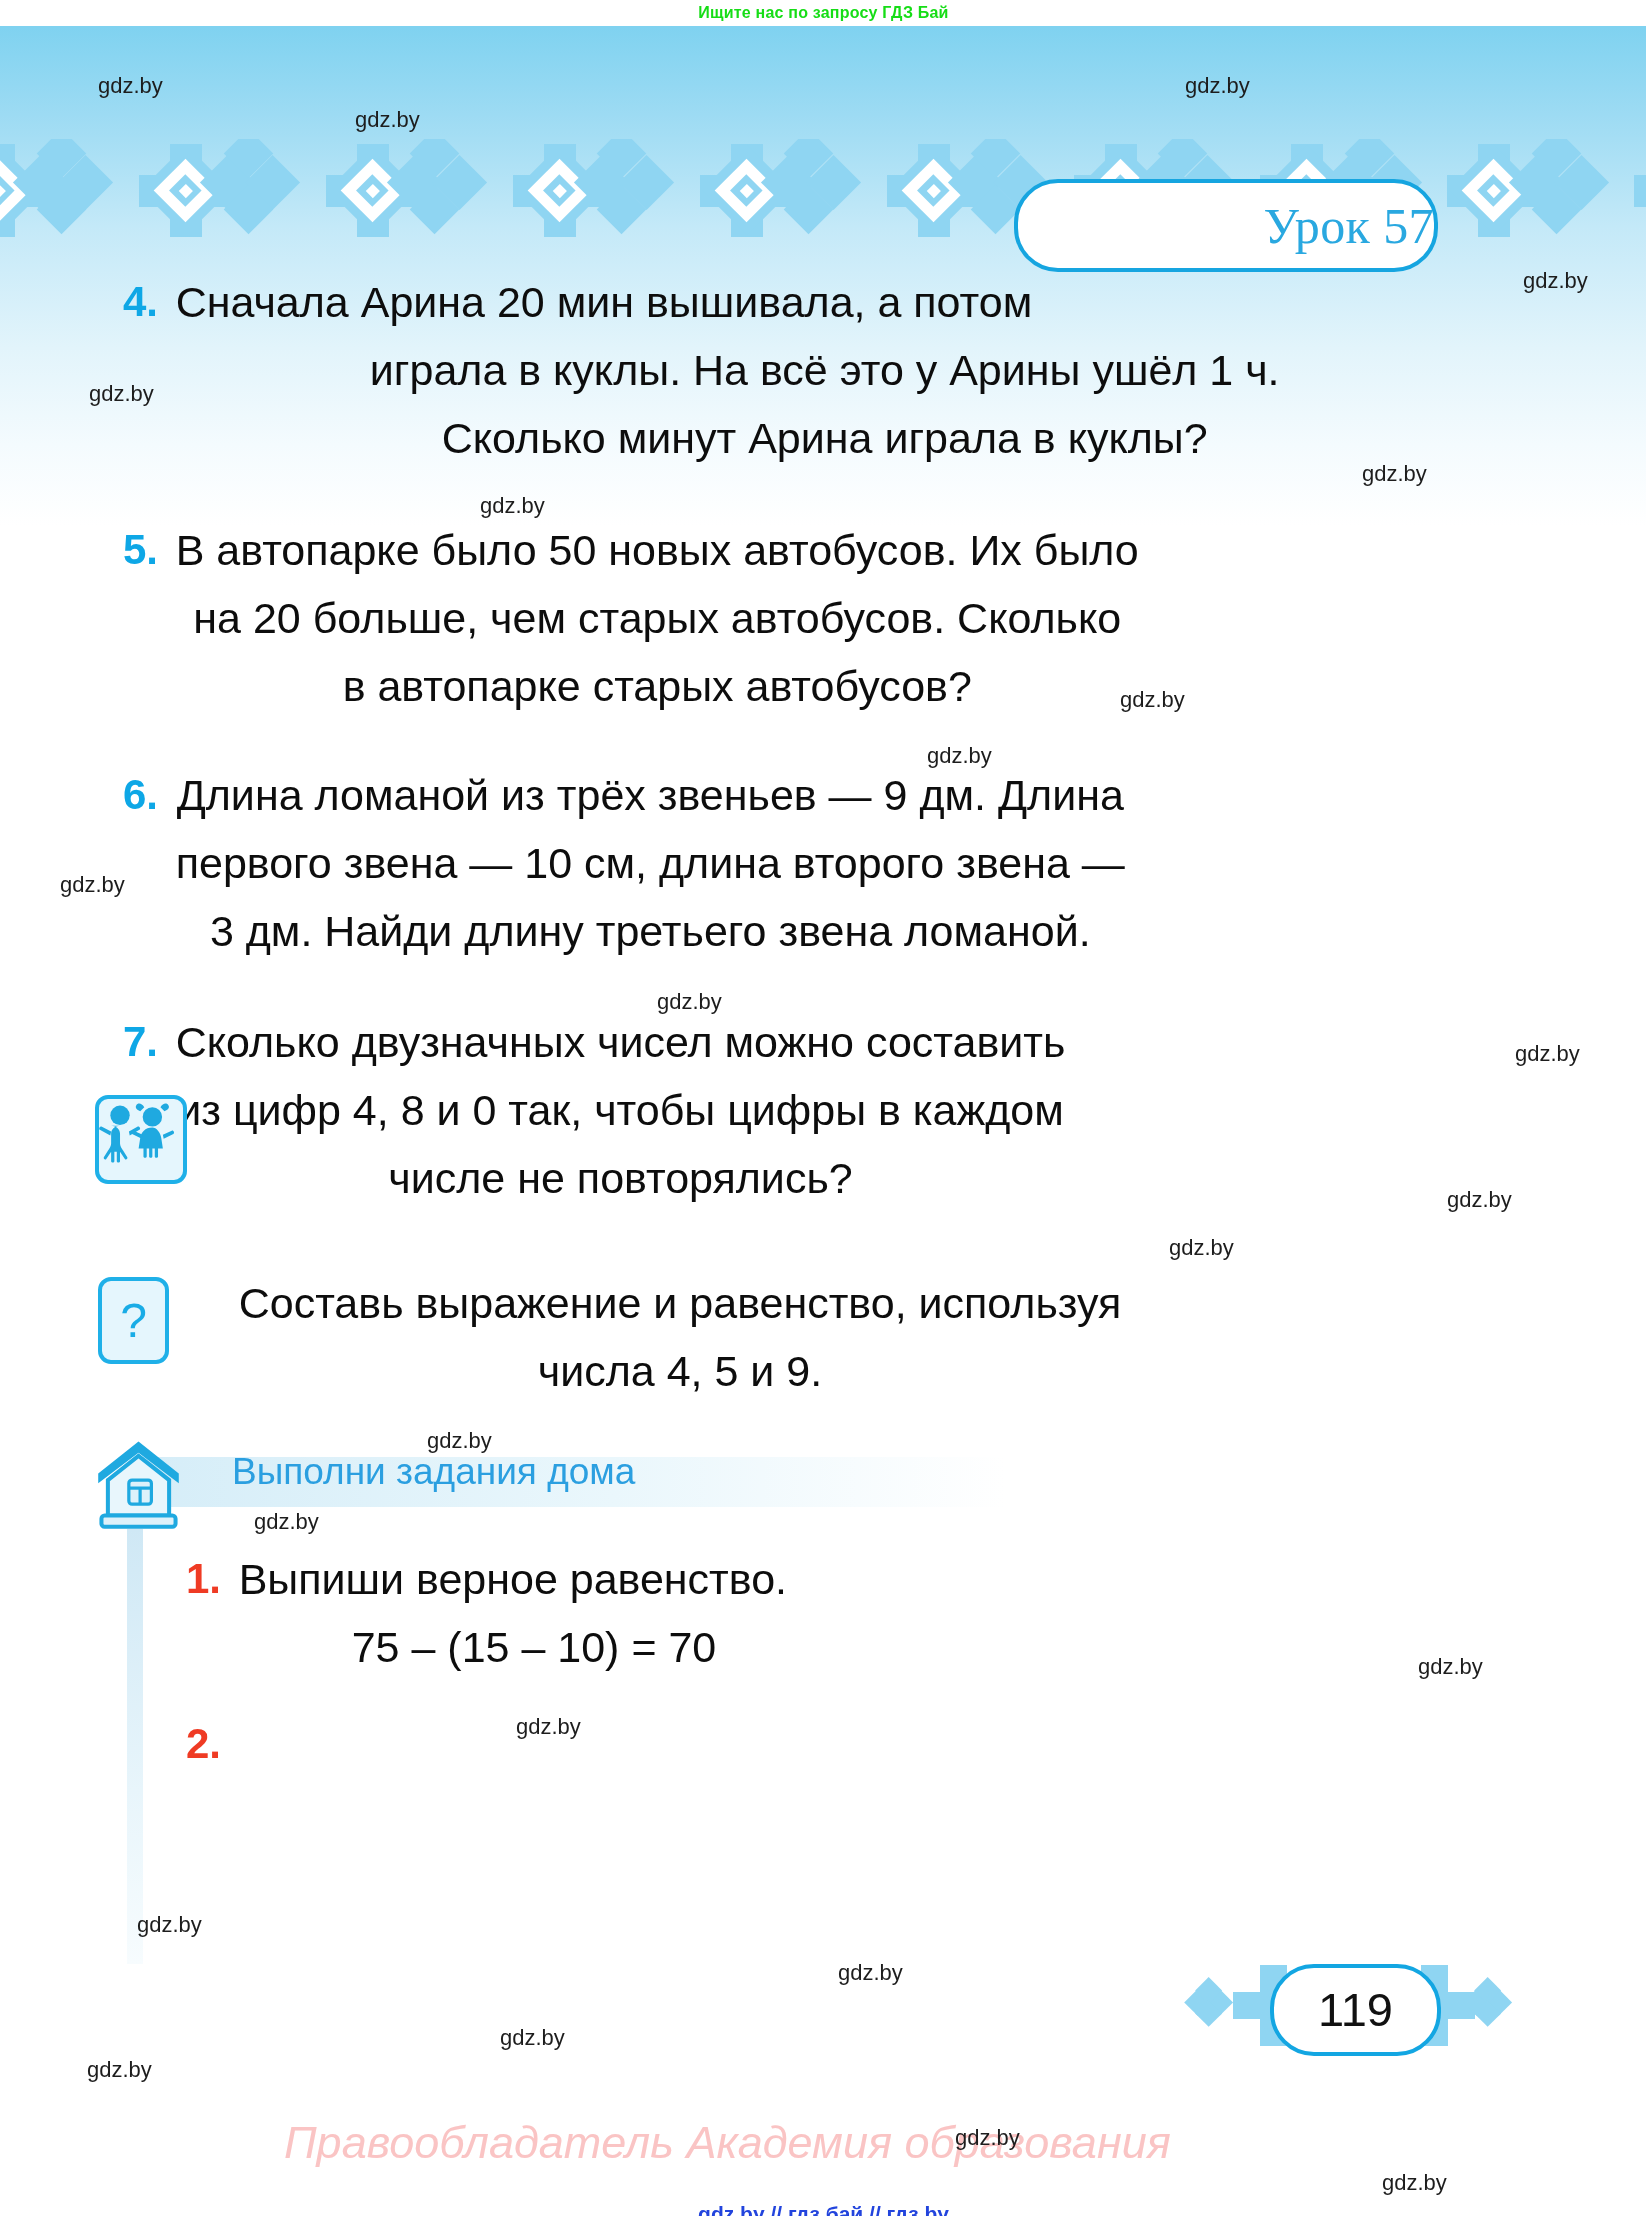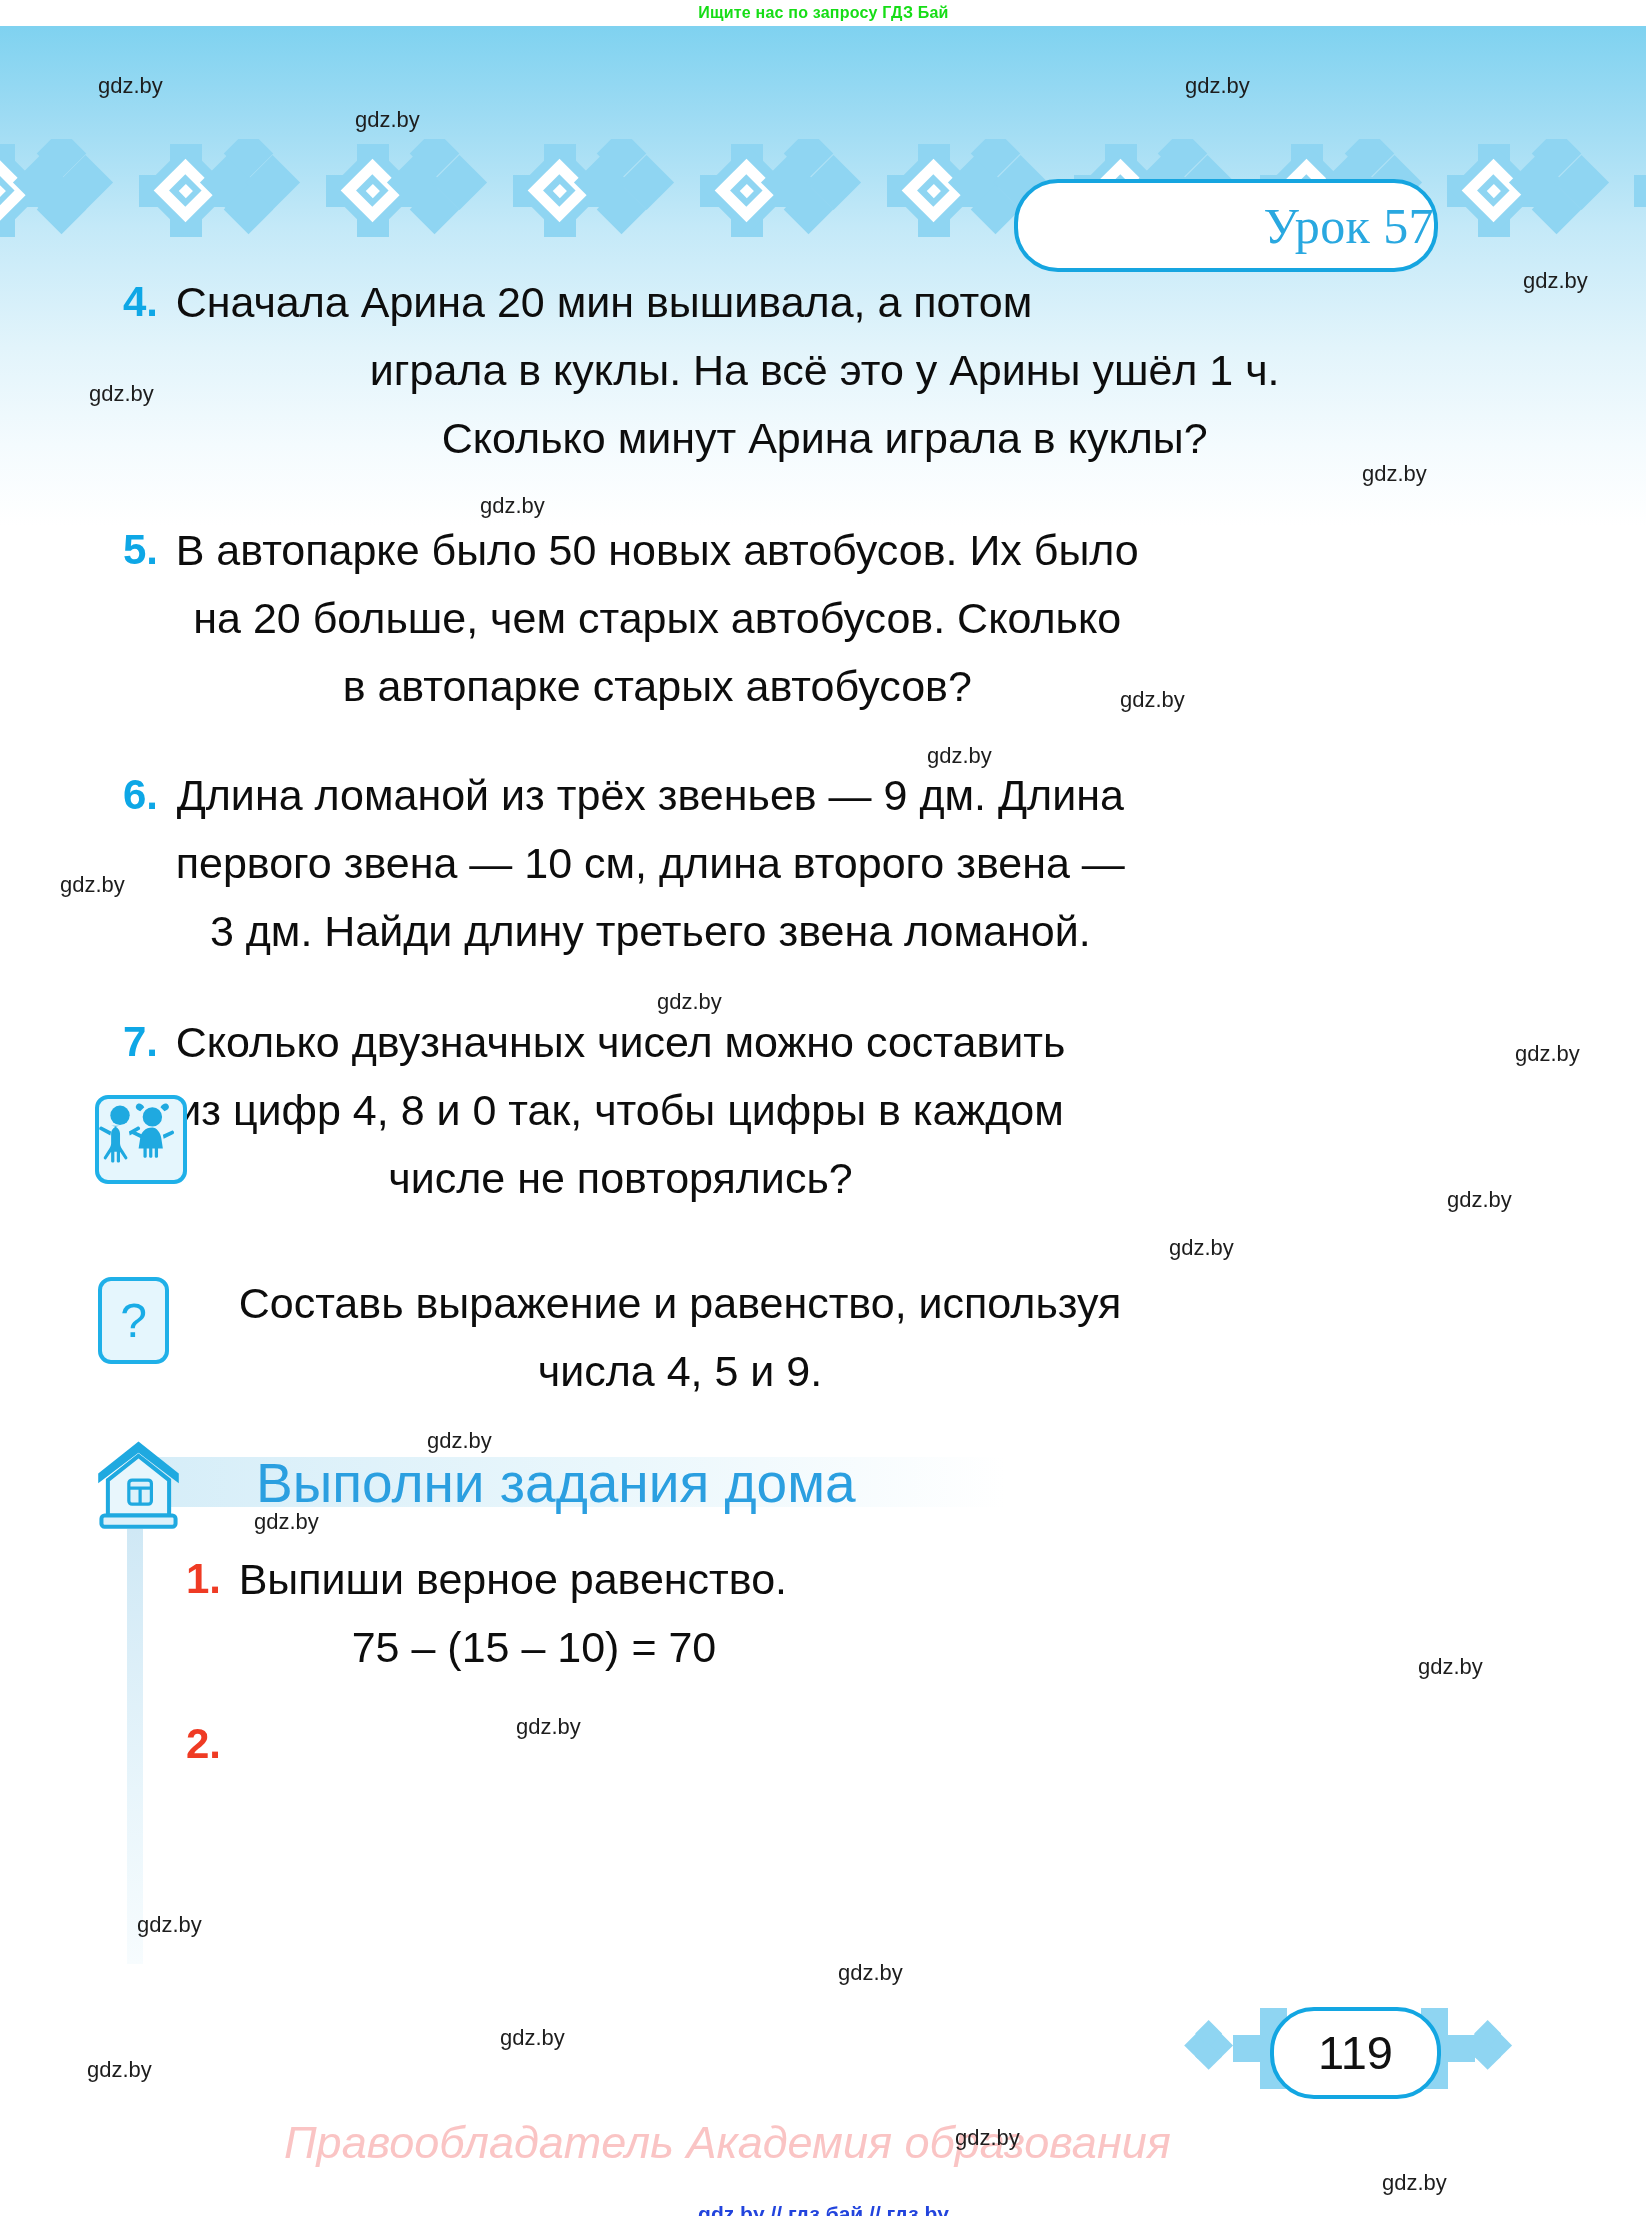--- a/index.html
+++ b/index.html
@@ -194,34 +194,33 @@
   .hw-ribbon {
     position: absolute;
     left: 135px; top: 1431px;
     width: 870px; height: 50px;
     background: linear-gradient(to right, #d5edf8 0%, #eaf7fc 55%, #ffffff 100%);
     z-index: 11;
   }
   .hw-title {
     position: absolute;
     left: 232px; top: 1425px;
-    font-size: 55px;
+    font-size: 37px;
     color: #2b9fe0;
     z-index: 15;
     white-space: nowrap;
-    margin-left: 24px;
   }
   .hw-ex .ex-num {
     color: #ef3b24;
   }
 
   
   .pagenum-wrap {
     position: absolute;
-    left: 1183px; top: 1971px;
+    left: 1183px; top: 1928px;
     width: 338px; height: 109px;
     z-index: 18;
   }
   .pagenum-pill {
     position: absolute;
     left: 87px; top: 9.7px;
     width: 163px; height: 84px;
     border: 4.8px solid #13a6e2;
     border-radius: 44px;
     background: #ffffff;

